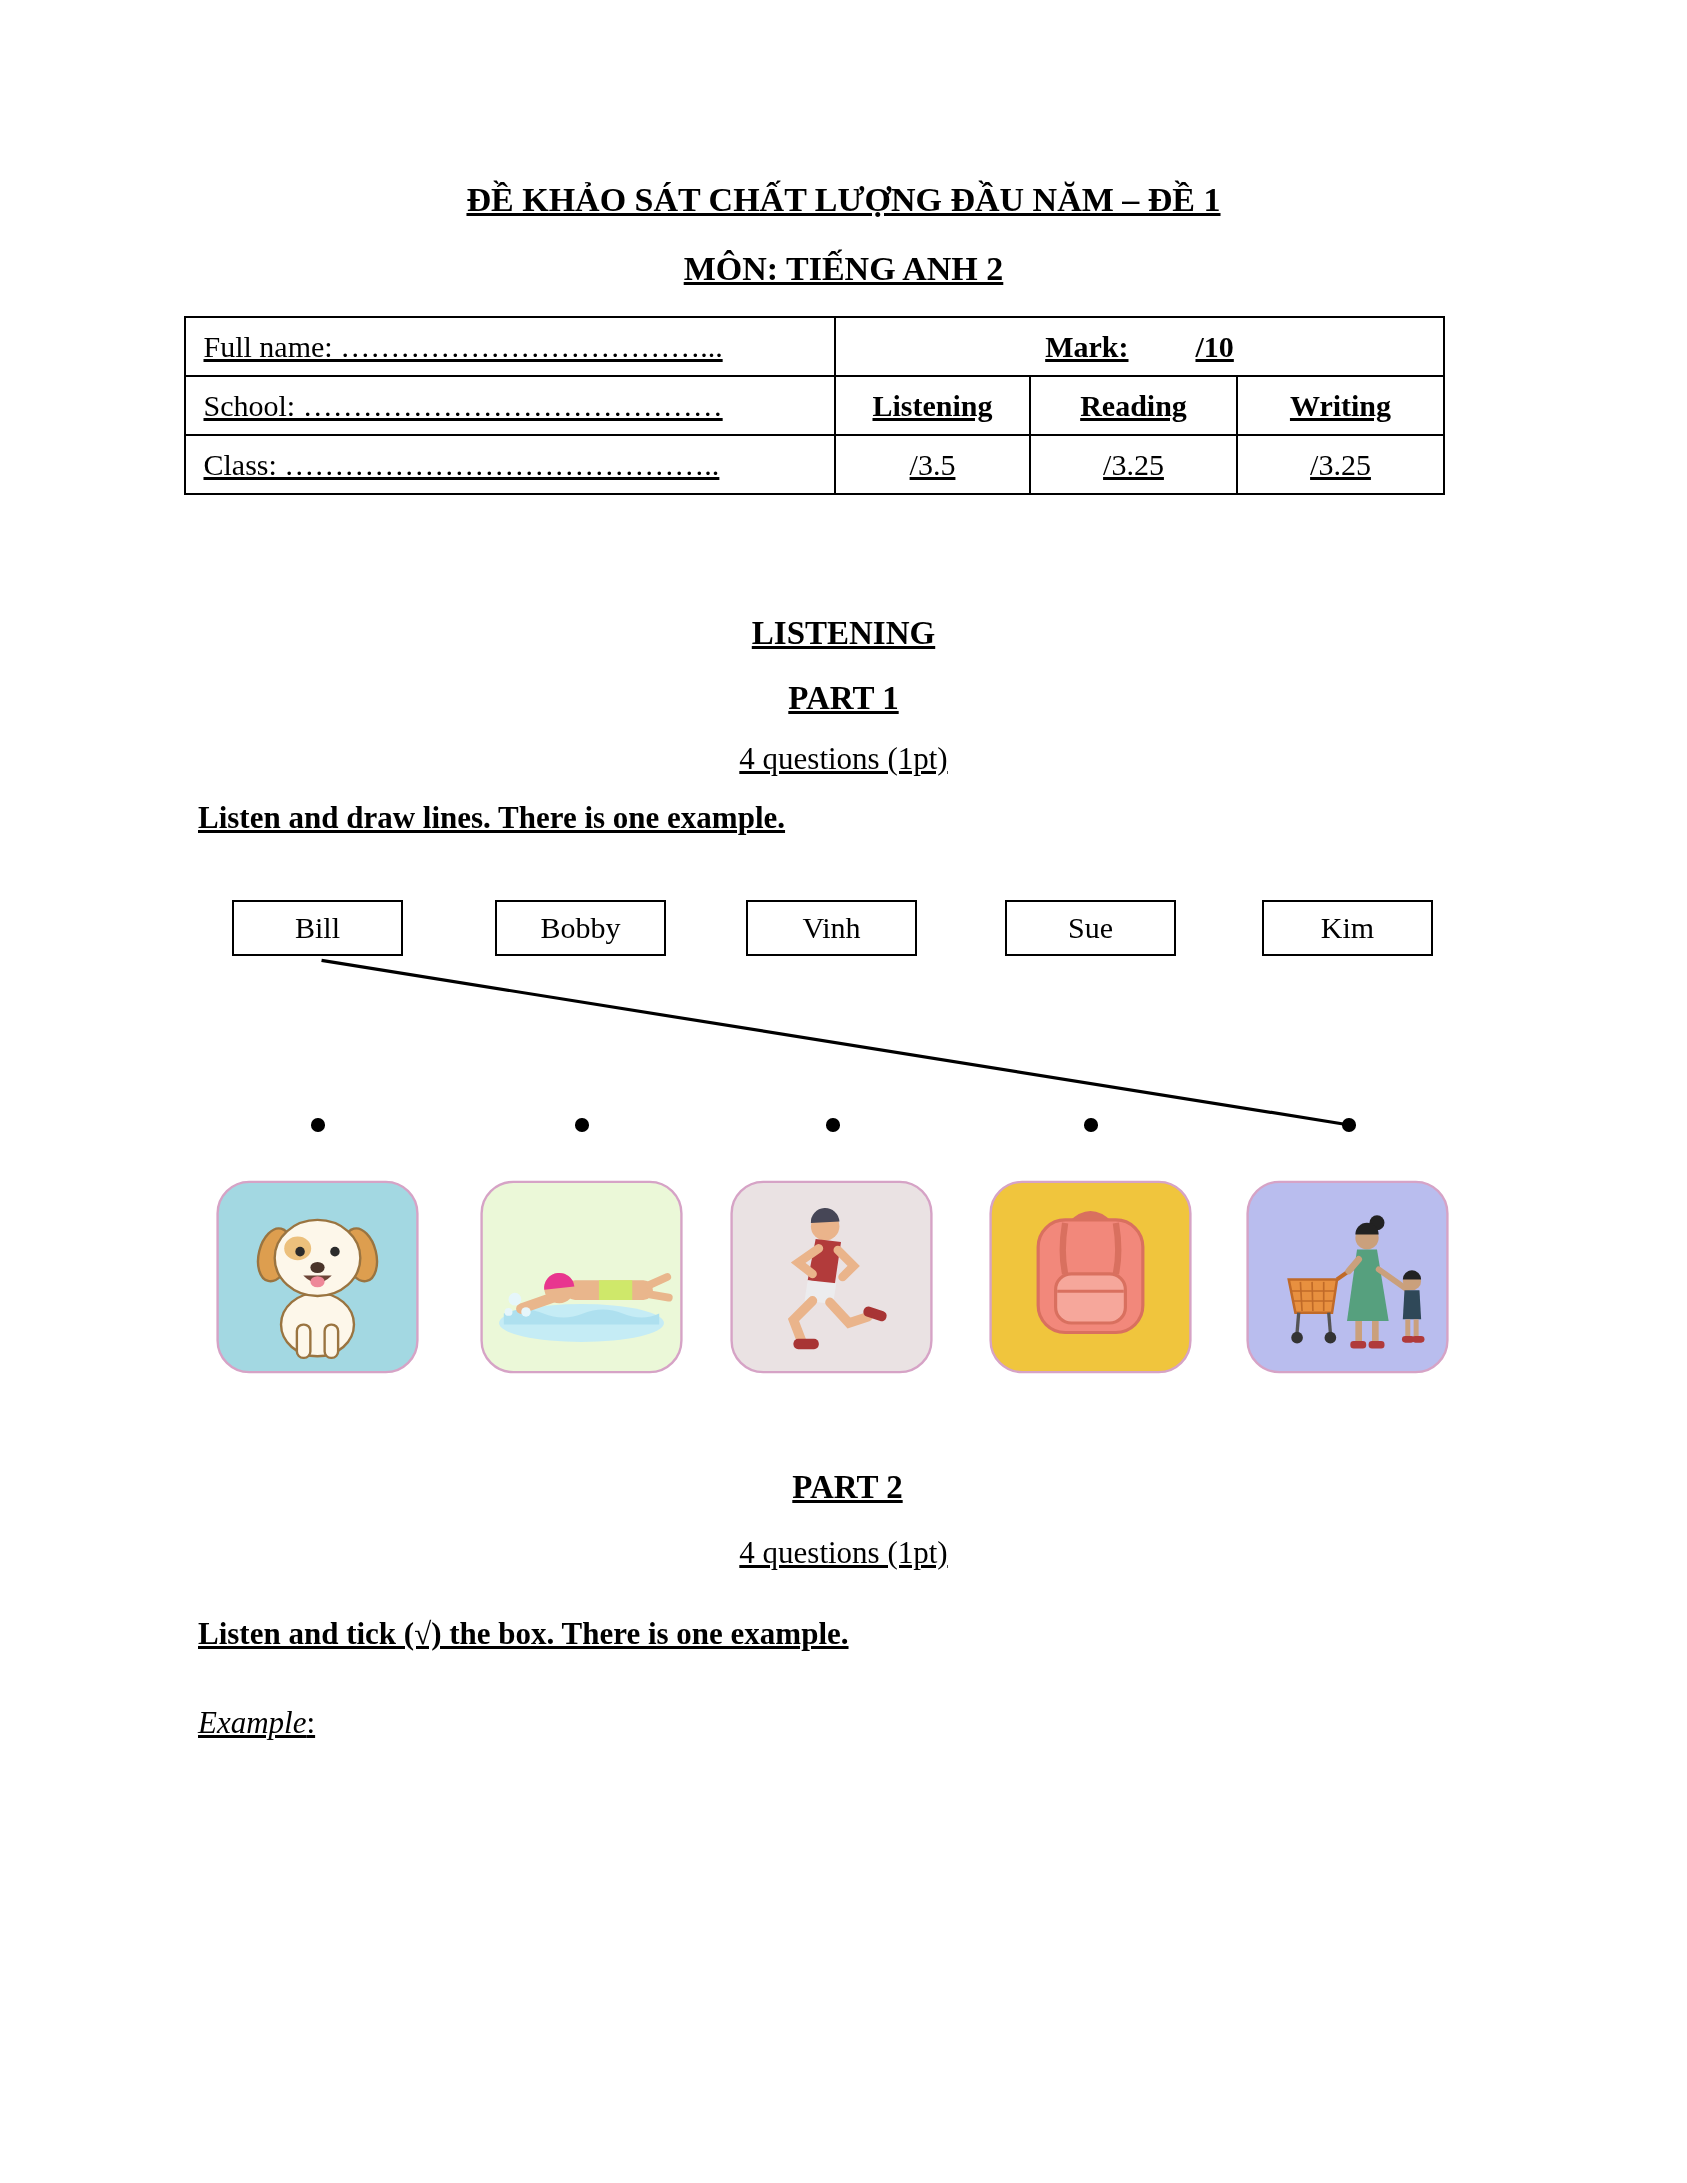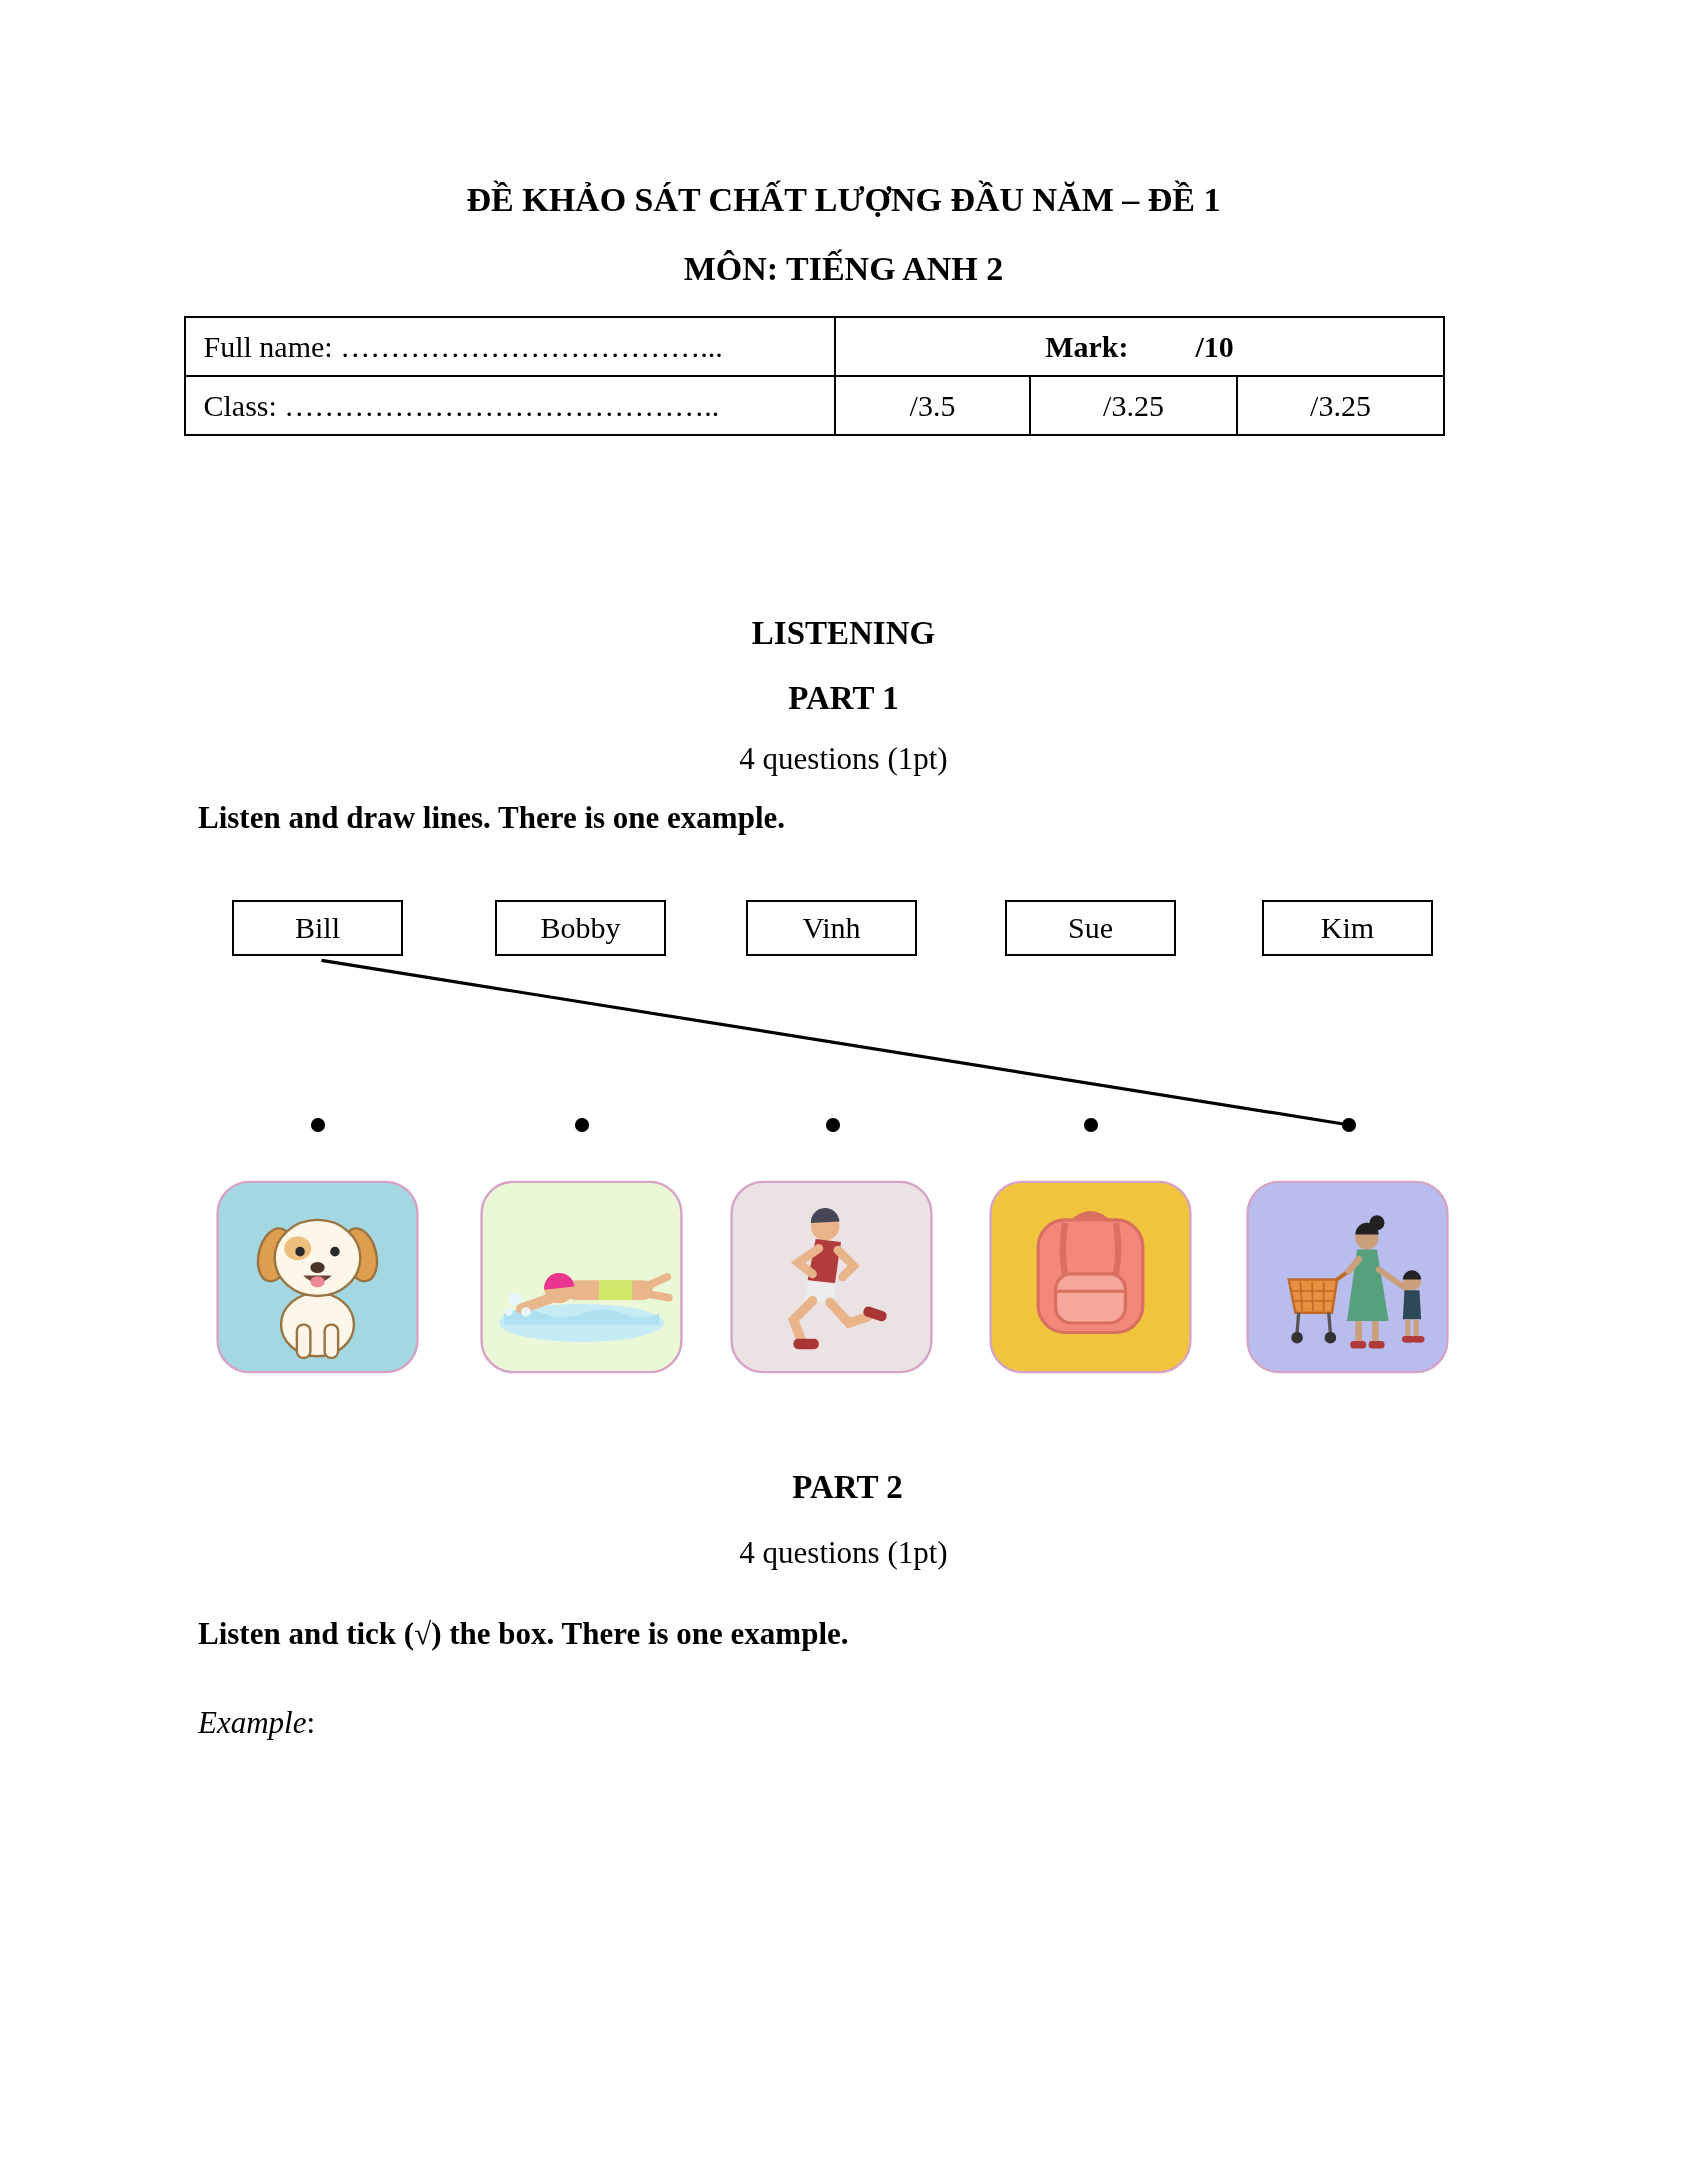--- a/index.html
+++ b/index.html
@@ -2,21 +2,21 @@
 <html style="font-size:12.7px"><head>
 <meta charset="utf-8">
 <style>
   * { margin:0; padding:0; box-sizing:border-box; }
   html,body { background:#ffffff; }
   body {
     width:1687px; height:2183px; position:relative;
     font-family:"Liberation Serif", serif; color:#000;
     font-size:30px;
   }
-  .abs { position:absolute; }
+  .abs { position:absolute;text-decoration:underline; }
   .centered { left:0; width:100%; text-align:center; }
   .italic { font-style:italic; }
 
   
   .exam-title { top:181px; font-size:34px; font-weight:bold; }
   .exam-subject { top:250px; font-size:34px; font-weight:bold; }
 
   
   .info-table {
     left:184px; top:316px; width:1259px;
@@ -71,20 +71,26 @@
   <colgroup>
     <col style="width:650px">
       <col style="width:195px">
       <col style="width:207px">
       <col style="width:207px">
   </colgroup>
   <tbody>
       <tr>
     <td class="label-cell">Full name: ………………………………...</td>
     <td class="mark-cell" colspan="3"><span>Mark:</span><span class="gap"></span><span>/10</span></td>
+  </tr>
+  <tr>
+    <td class="label-cell">School: ……………………………………</td>
+    <td class="head-cell">Listening</td>
+    <td class="head-cell">Reading</td>
+    <td class="head-cell">Writing</td>
   </tr>
   <tr>
     <td class="label-cell">Class: ……………………………………..</td>
     <td class="score-cell">/3.5</td>
     <td class="score-cell">/3.25</td>
     <td class="score-cell">/3.25</td>
   </tr>
 </tbody>
   </table>
 

